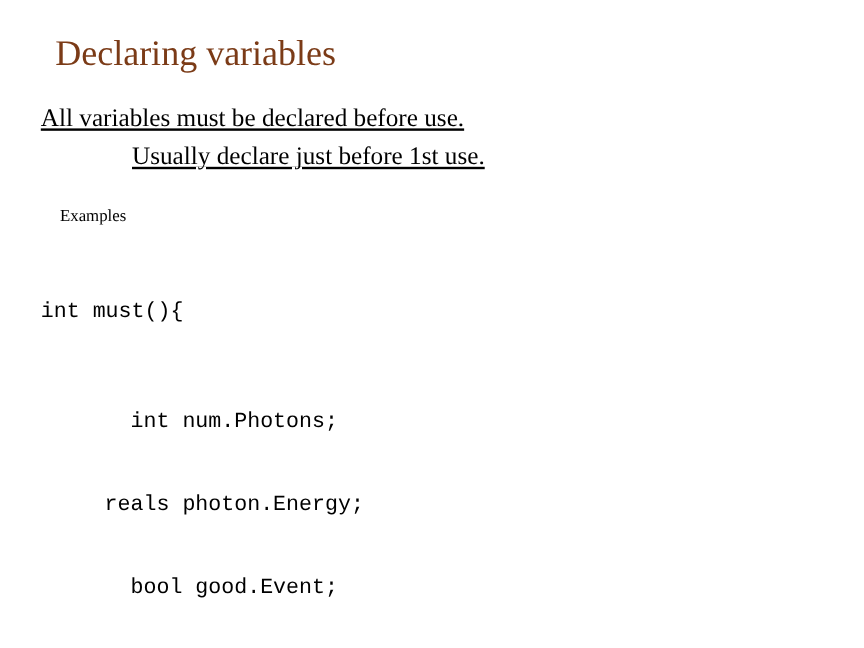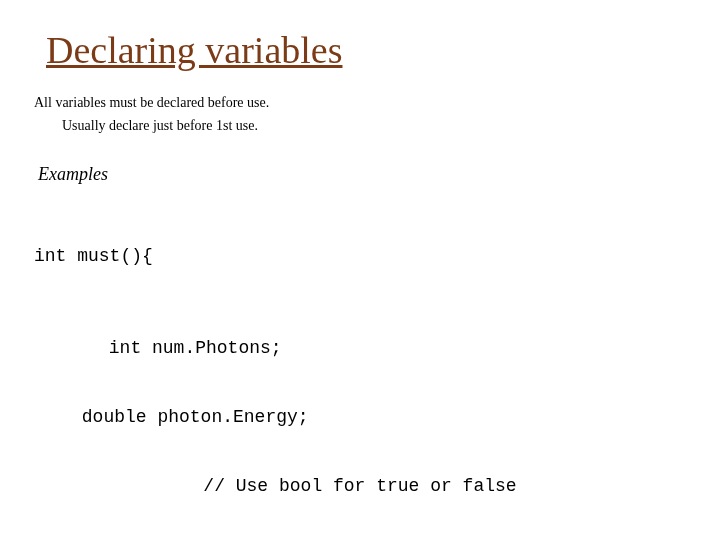--- a/index.html
+++ b/index.html
@@ -11,38 +11,37 @@
     font-family: "Times New Roman", Times, serif;
     color: #000;
   }
   .slide {
     box-sizing: border-box;
     width: 720px;
     height: 540px;
     padding: 28px 34px 0 34px;
   }
   .title {
-    font-size: 38px;
+    font-size: 30px;
     color: #7b3b17;
     margin: 0 0 22px 12px;
     font-weight: 400;
+  }
+  .body-text {
+    font-size: 21px;
+    line-height: 1.35;
+    margin: 0 0 4px 0;
     text-decoration: underline;
   }
-  .body-text {
-    font-size: 14px;
-    line-height: 1.35;
-    margin: 0 0 4px 0;
-  }
   .indent {
-    margin-left: 28px;
+    margin-left: 76px;
   }
   .section {
-    font-size: 18px;
-    margin: 28px 0 14px 4px;
-    font-style: italic;
+    font-size: 14px;
+    margin: 28px 0 14px 16px;
   }
   .code-block {
     font-family: "Courier New", Courier, monospace;
     font-size: 18px;
     line-height: 1.28;
     white-space: pre;
   }
   .code-row {
     display: flex;
     text-align: center;
@@ -67,24 +66,24 @@
 
   <p class="section">Examples</p>
 
   <div class="code-block">
     <div>int must(){</div>
 
     <div class="code-row">
       <div class="code-left">   int num.Photons;</div>
     </div>
     <div class="code-row">
-      <div class="code-left">   double photon.Energy;</div>
+      <div class="code-left">   reals photon.Energy;</div>
     </div>
     <div class="code-row">
-      <div class="code-right">// Use bool for true or false</div>
+      <div class="code-left">   bool good.Event;</div>
     </div>
     
     
     
     
 
     
     
   </div>
 

